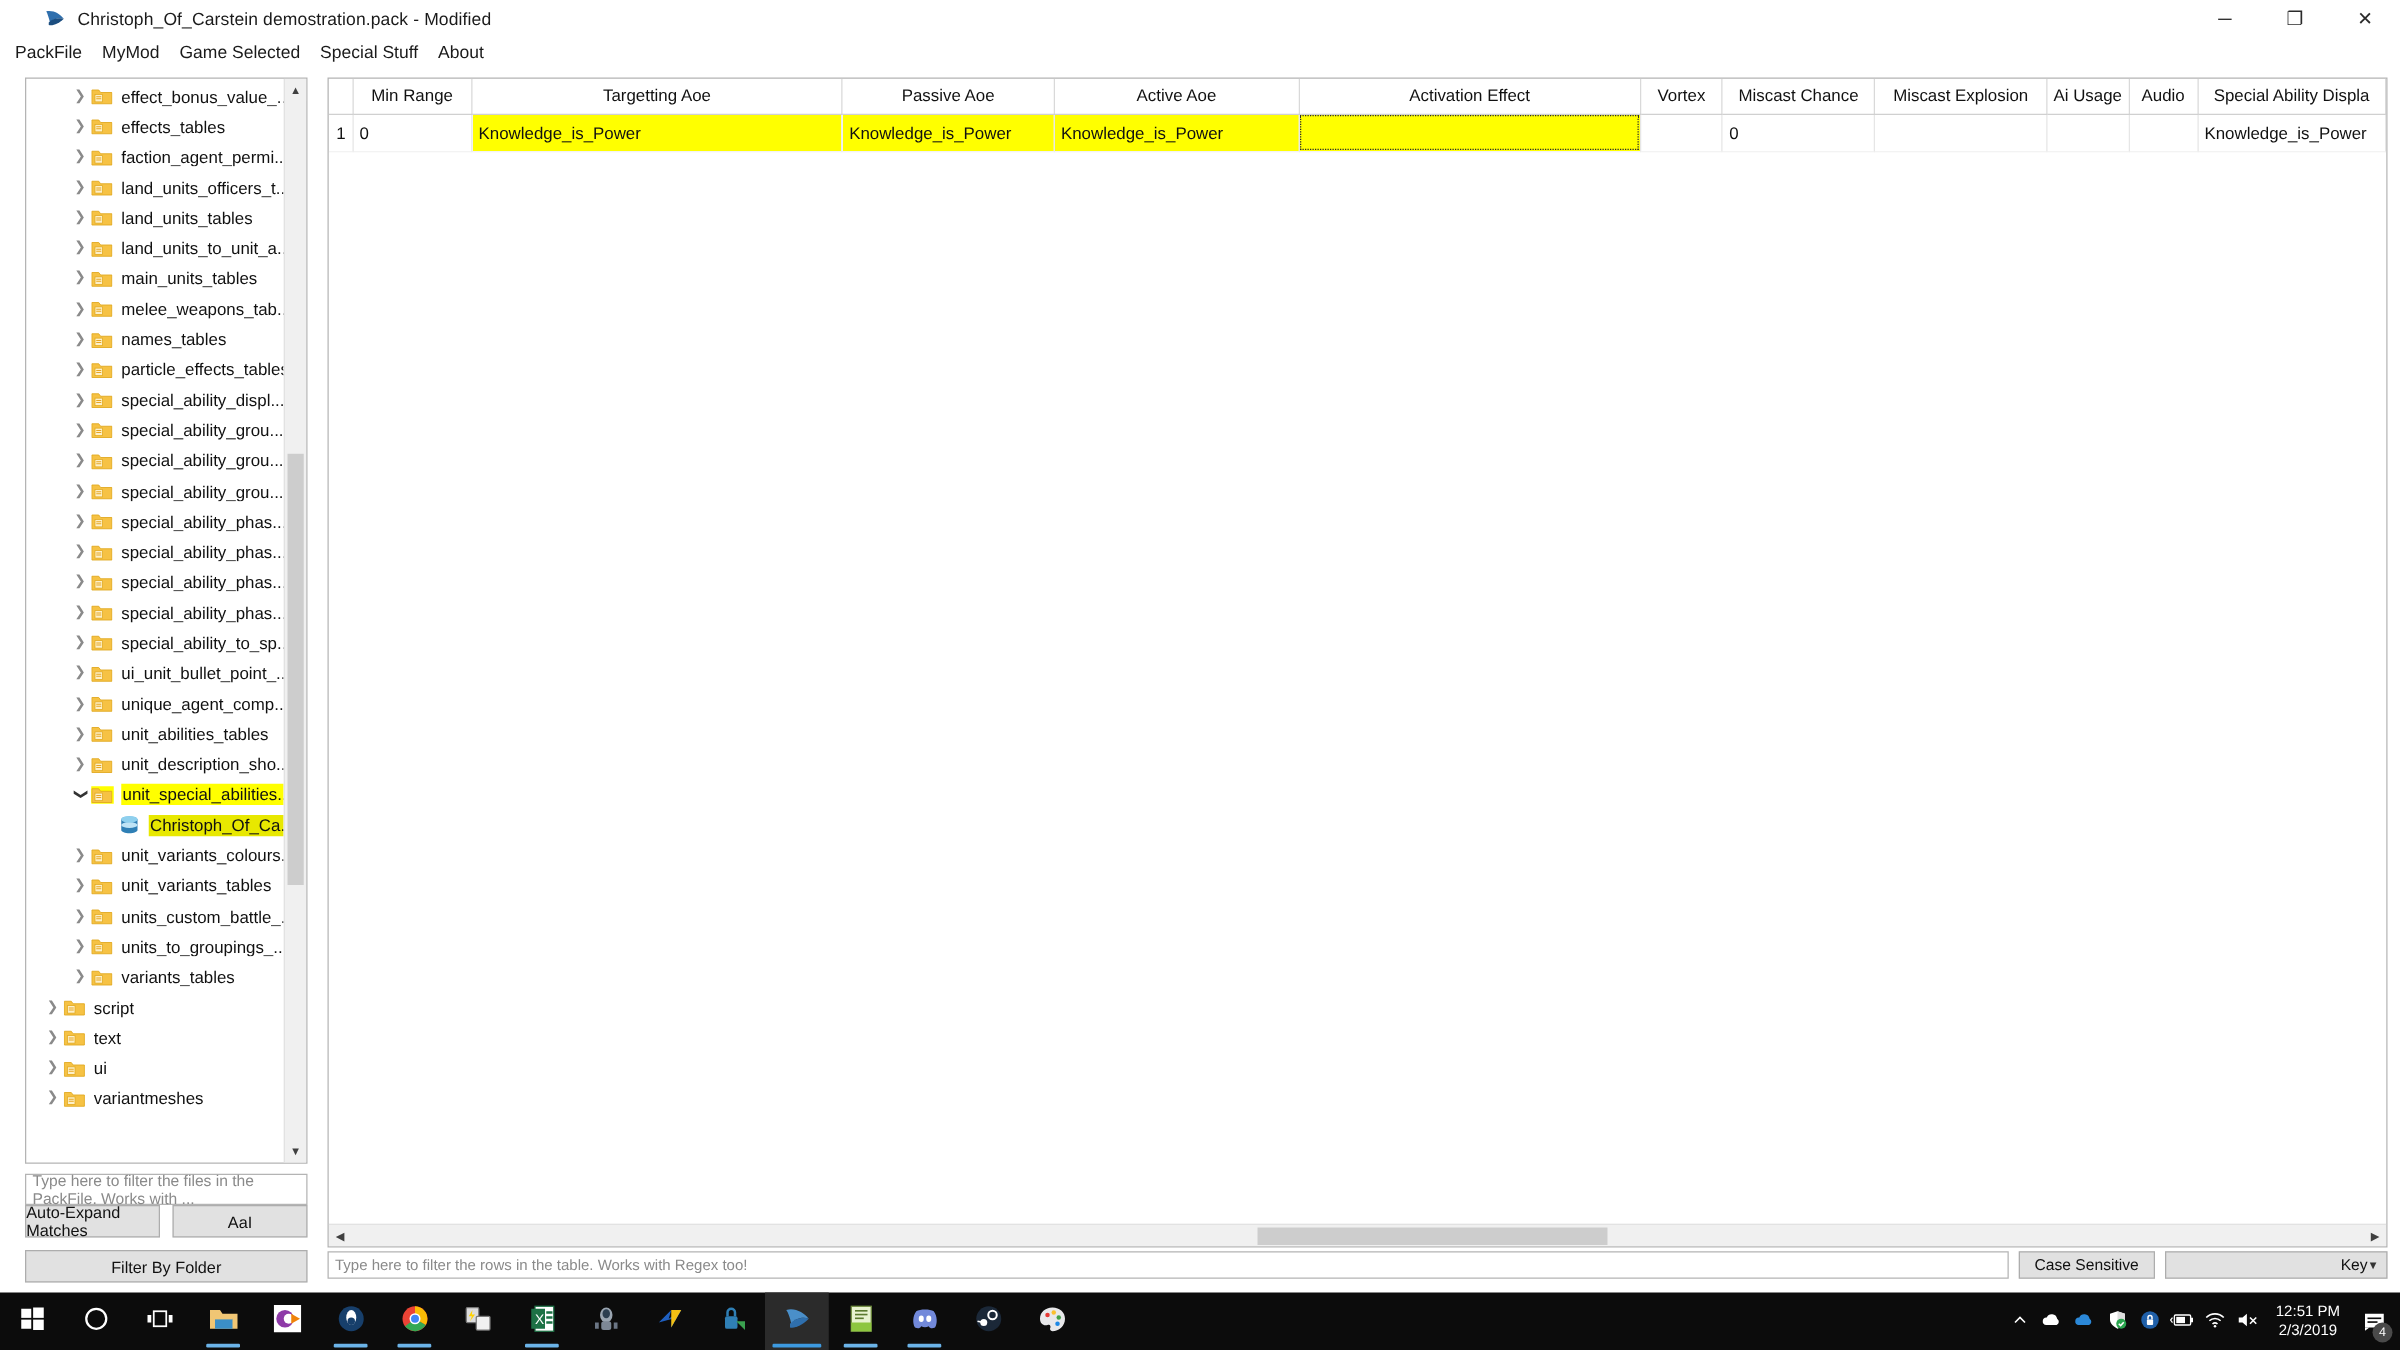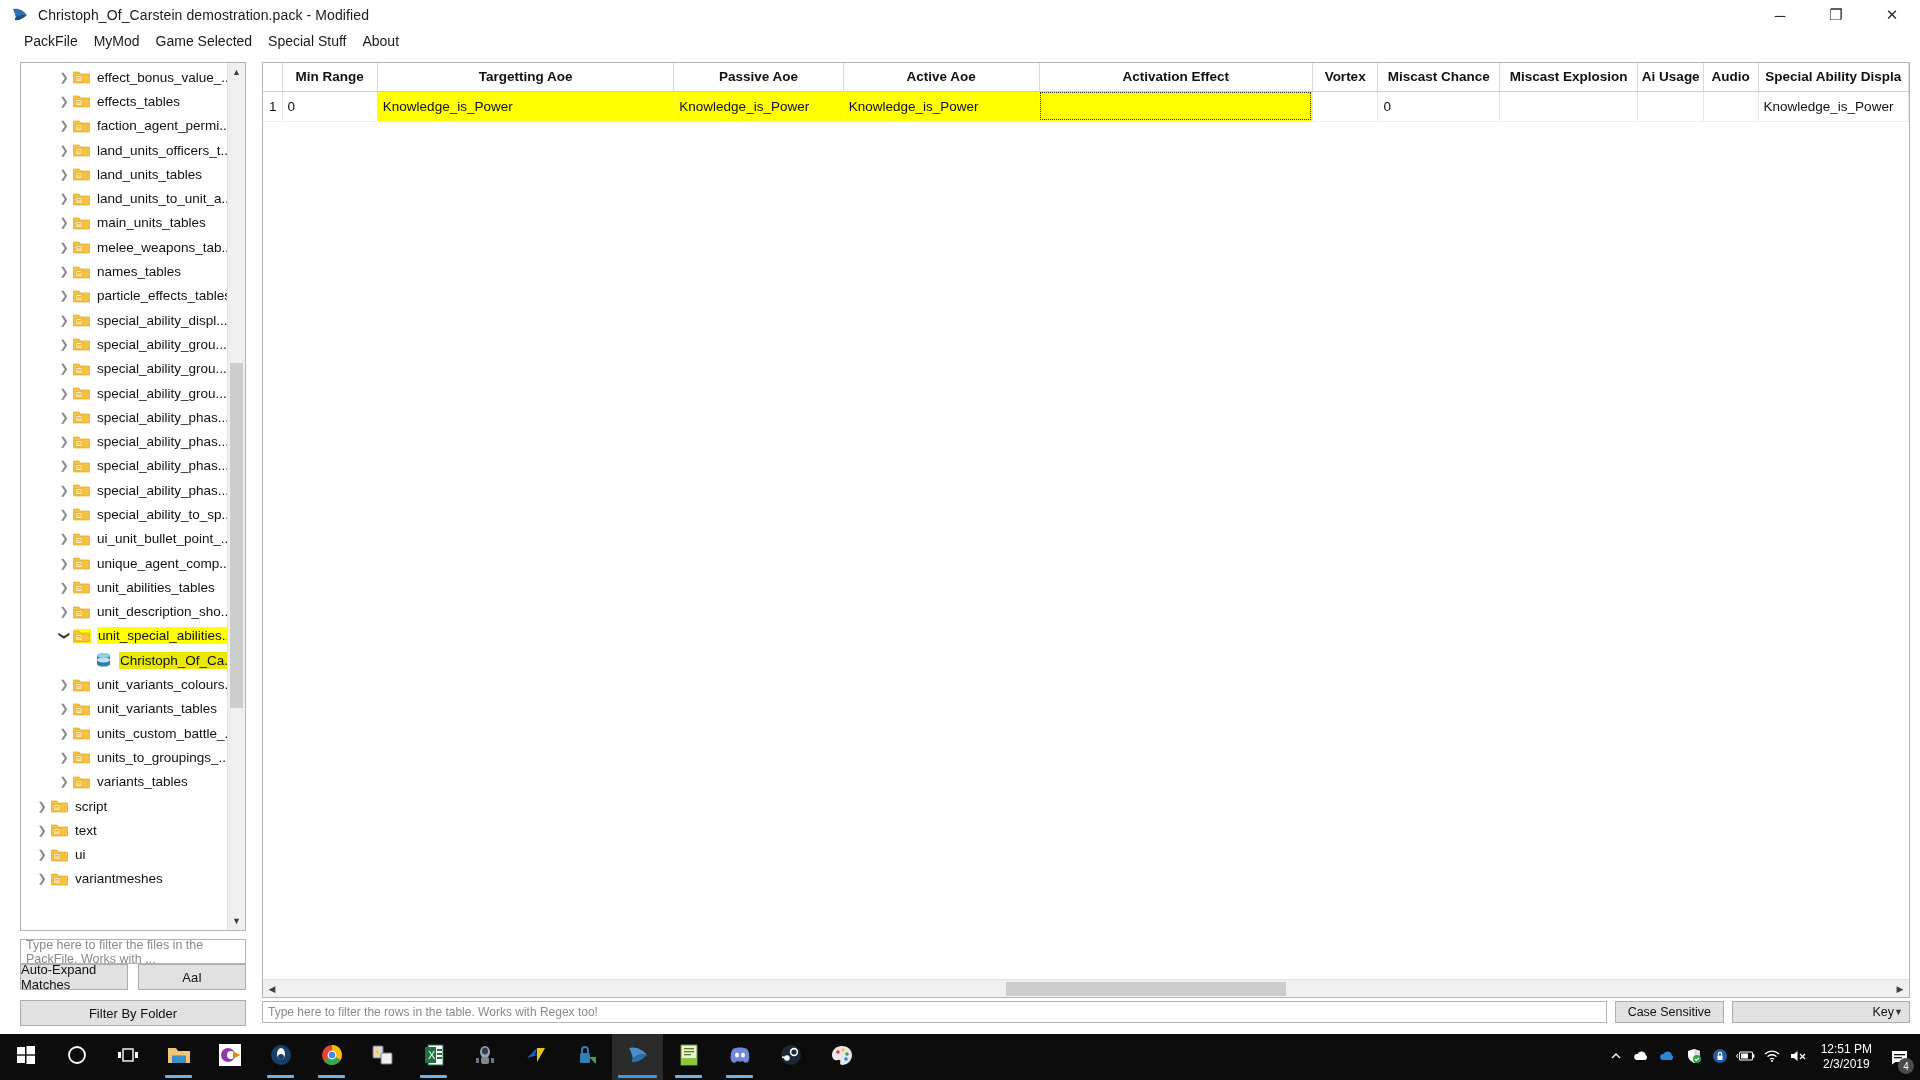--- a/index.html
+++ b/index.html
@@ -7,38 +7,39 @@
     width: 1920px; height: 1080px;
     font-family: "Liberation Sans", sans-serif;
     background: #ffffff; overflow: hidden;
   }
 
   
   #titlebar {
     height: 30px; display: flex; align-items: center;
     background: #ffffff; border-bottom: 0px solid #e5e5e5;
     position: relative;
+    margin-left: 24px;
   }
   #titlebar .app-icon {
     width: 20px; height: 20px; margin: 0 8px 0 10px;
     display: flex; align-items: center; justify-content: center;
   }
   #titlebar .title-text {
     font-size: 14px; color: #1a1a1a; letter-spacing: .1px;
   }
   .win-buttons { position: absolute; right: 0; top: 0; display: flex; height: 30px; }
   .win-btn {
     width: 56px; height: 30px; display: flex; align-items: center; justify-content: center;
     font-size: 15px; color: #2b2b2b; background: transparent;
   }
 
   
   #menubar {
     height: 22px; display: flex; align-items: center;
-    background: #ffffff; padding-left: 16px;
+    background: #ffffff; padding-left: 4px;
   }
   #menubar .menu-item {
     font-size: 14px; color: #1a1a1a; padding: 2px 8px; cursor: default;
   }
 
   
   #content {
     position: absolute; top: 52px; left: 0; right: 0; bottom: 46px;
     background: #ffffff; display: flex;
   }
@@ -111,21 +112,21 @@
   #rightpanel {
     flex: 1; padding: 10px 10px 0 4px; display: flex; flex-direction: column;
     min-width: 0;
   }
   #tablewrap {
     flex: 1; border: 1px solid #b4b4b4; background: #fff;
     display: flex; flex-direction: column; overflow: hidden; min-height: 0;
   }
   table.grid { border-collapse: collapse; table-layout: fixed; width: 100%; }
   table.grid th {
-    font-weight: bold; font-size: 13.5px; color: #111;
+    font-weight: normal; font-size: 13.5px; color: #111;
     height: 28px; border-right: 1px solid #d9d9d9; border-bottom: 1px solid #d0d0d0;
     background: #ffffff; text-align: center; padding: 0 4px;
     white-space: nowrap; overflow: hidden;
   }
   table.grid td {
     font-size: 13.5px; color: #111; height: 30px;
     border-right: 1px solid #e6e6e6; border-bottom: 1px solid #efefef;
     padding: 0 5px; white-space: nowrap; overflow: hidden;
     vertical-align: middle;
   }

